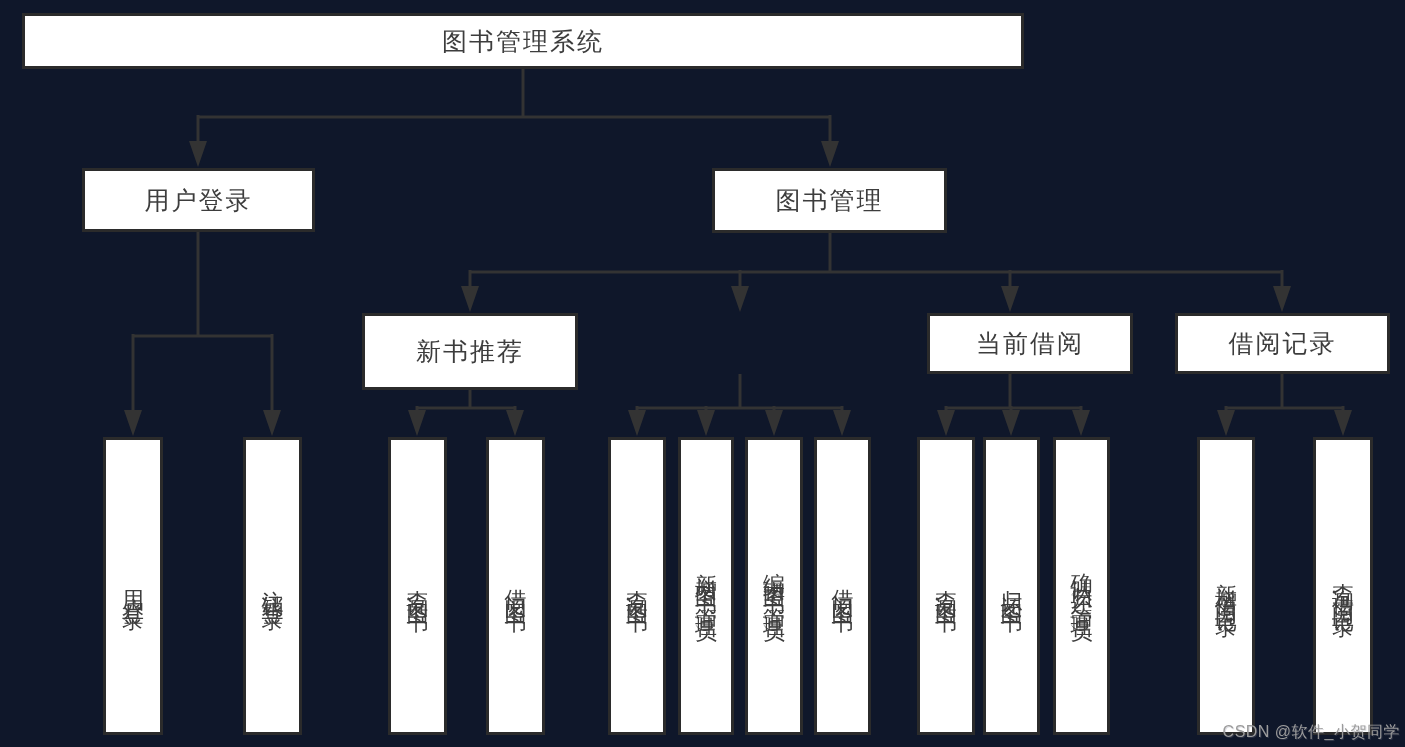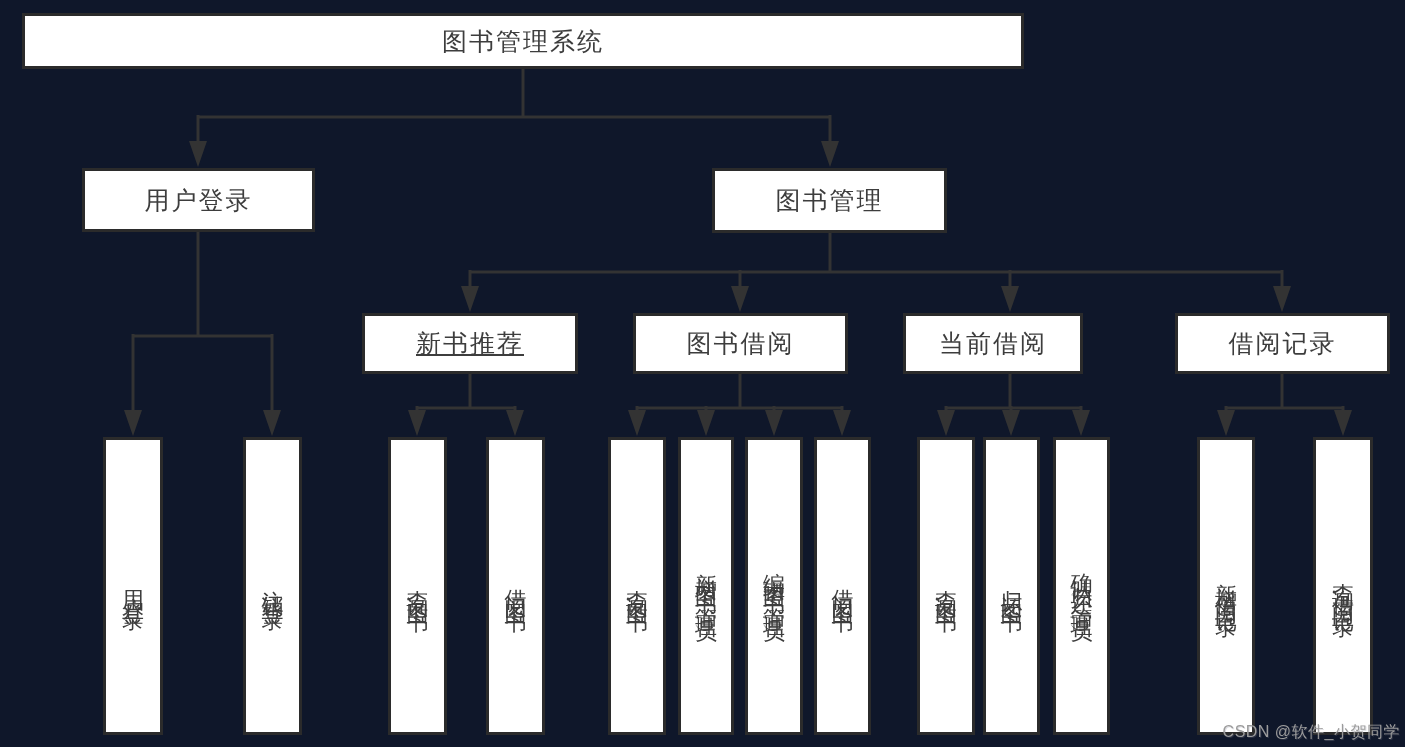--- a/index.html
+++ b/index.html
@@ -110,27 +110,24 @@
     <span>图书管理系统</span>
   </div>
 
   <div class="node h-node" style="left:82px; top:168px; width:233px; height:64px;">
     <span>用户登录</span>
   </div>
   <div class="node h-node" style="left:712px; top:168px; width:235px; height:65px;align-items:center;">
     <span>图书管理</span>
   </div>
 
-  <div class="node h-node" style="left:362px; top:313px; width:216px; height:61px;text-decoration:underline;">
+  <div class="node h-node" style="left:362px; top:313px; width:216px; height:77px;">
     <span>新书推荐</span>
   </div>
-  <div class="node h-node" style="left:633px; top:313px; width:215px; height:61px;">
-    <span>图书借阅</span>
-  </div>
-  <div class="node h-node" style="left:903px; top:313px; width:180px; height:61px;">
+  <div class="node h-node" style="left:927px; top:313px; width:206px; height:61px;">
     <span>当前借阅</span>
   </div>
   <div class="node h-node" style="left:1175px; top:313px; width:215px; height:61px;text-align:right;">
     <span>借阅记录</span>
   </div>
 
   <div class="node v-node" style="left:103px; top:437px; width:60px; height:298px;">
     <span class="v-text">用户登录</span>
   </div>
   <div class="node v-node" style="left:243px; top:437px; width:59px; height:298px;">

